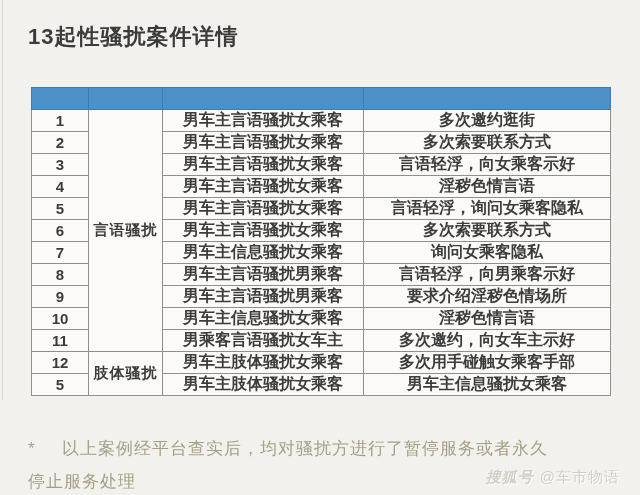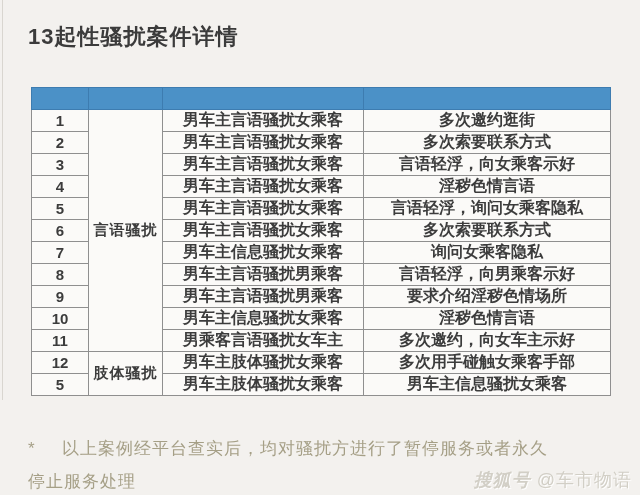--- a/index.html
+++ b/index.html
@@ -45,22 +45,22 @@
   }
   .case-table td.num{font-size:15px;}
   .case-table td.cat{font-size:15px;letter-spacing:1px;}
   .footnote{
     position:absolute;left:28px;top:432px;width:575px;
     font-size:17px;line-height:33px;color:#a59f86;
     letter-spacing:1px;
   }
   .footnote .marker{display:inline-block;width:34px;}
   .watermark{
-    position:absolute;right:8px;top:468px;
-    font-size:18px;color:#d2cfc6;
+    position:absolute;right:20px;top:468px;
+    font-size:15px;color:#d2cfc6;
     text-shadow:1px 1px 0 rgba(255,255,255,.9);
     letter-spacing:1px;
   }
   .watermark .wm-logo{font-style:italic;font-weight:bold;margin-right:6px;}
 </style>
 </head>
 <body>
 
 <div class="page">
   <div class="page-edge-line"></div>

